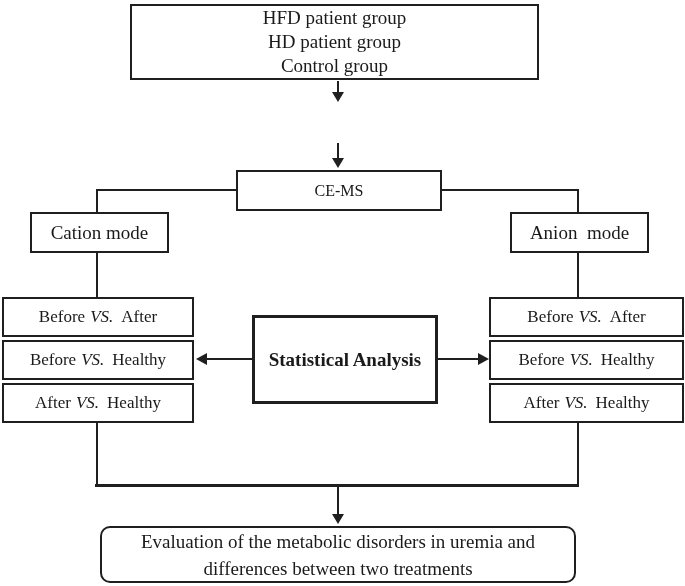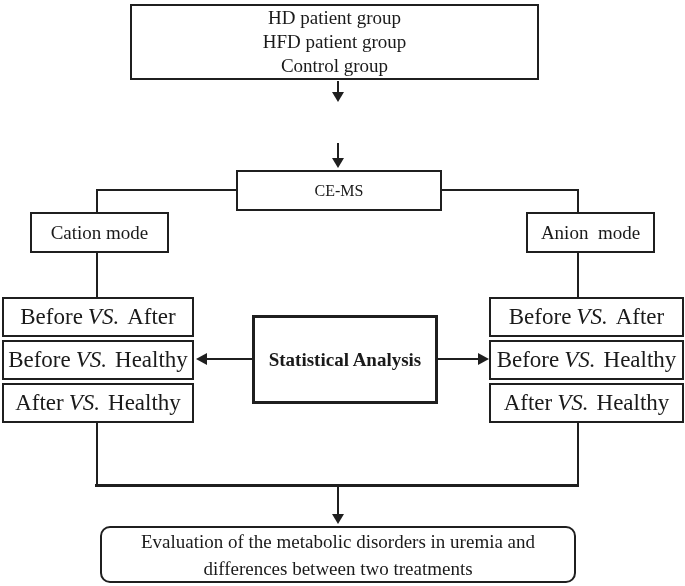--- a/index.html
+++ b/index.html
@@ -38,21 +38,21 @@
     gap: 3px;
   }
   .stack .row {
     box-sizing: border-box;
     height: 40px;
     border: 2px solid #1f1f1f;
     background: #ffffff;
     display: flex;
     align-items: center;
     justify-content: center;
-    font-size: 23px;
+    font-size: 17px;
     white-space: pre;
   }
   .vs { font-style: italic; margin-left: 5px; margin-right: 8px; }
   .line {
     position: absolute;
     background: #1f1f1f;
   }
   .arrowhead { position: absolute; width: 0; height: 0; }
   .arrowhead.down {
     border-left: 6px solid transparent;
@@ -70,22 +70,22 @@
     border-left: 11px solid #1f1f1f;
   }
   .bottom-text { line-height: 27px; white-space: pre; }
 </style>
 </head>
 <body>
 
 <div class="canvas">
 
   <div class="box" style="left:130px; top:4px; width:409px; height:76px;">
+    <div>HFD patient group</div>
     <div>HD patient group</div>
-    <div>HFD patient group</div>
     <div>Control group</div>
   </div>
 
   <div class="line" style="left:337px; top:81px; width:2px; height:13px;"></div>
   <div class="arrowhead down" style="left:332px; top:92px;"></div>
 
 
   <div class="line" style="left:337px; top:143px; width:2px; height:17px;"></div>
   <div class="arrowhead down" style="left:332px; top:158px;"></div>
 
@@ -95,21 +95,21 @@
 
   <div class="line" style="left:96px; top:189px; width:140px; height:2px;"></div>
   <div class="line" style="left:441px; top:189px; width:138px; height:2px;"></div>
   <div class="line" style="left:96px; top:189px; width:2px; height:24px;"></div>
   <div class="line" style="left:577px; top:189px; width:2px; height:24px;"></div>
 
   <div class="box" style="left:30px; top:212px; width:139px; height:41px;">
     <div>Cation mode</div>
   </div>
 
-  <div class="box" style="left:510px; top:212px; width:129px; height:41px;margin-left:16px;">
+  <div class="box" style="left:510px; top:212px; width:139px; height:41px;">
     <div>Anion  mode</div>
   </div>
 
   <div class="line" style="left:96px; top:253px; width:2px; height:45px;"></div>
   <div class="line" style="left:577px; top:253px; width:2px; height:45px;"></div>
 
   <div class="stack" style="left:2px; top:297px; width:192px;">
     <div class="row">
       <span>Before</span><span class="vs">VS.</span><span>After</span>
     </div>

